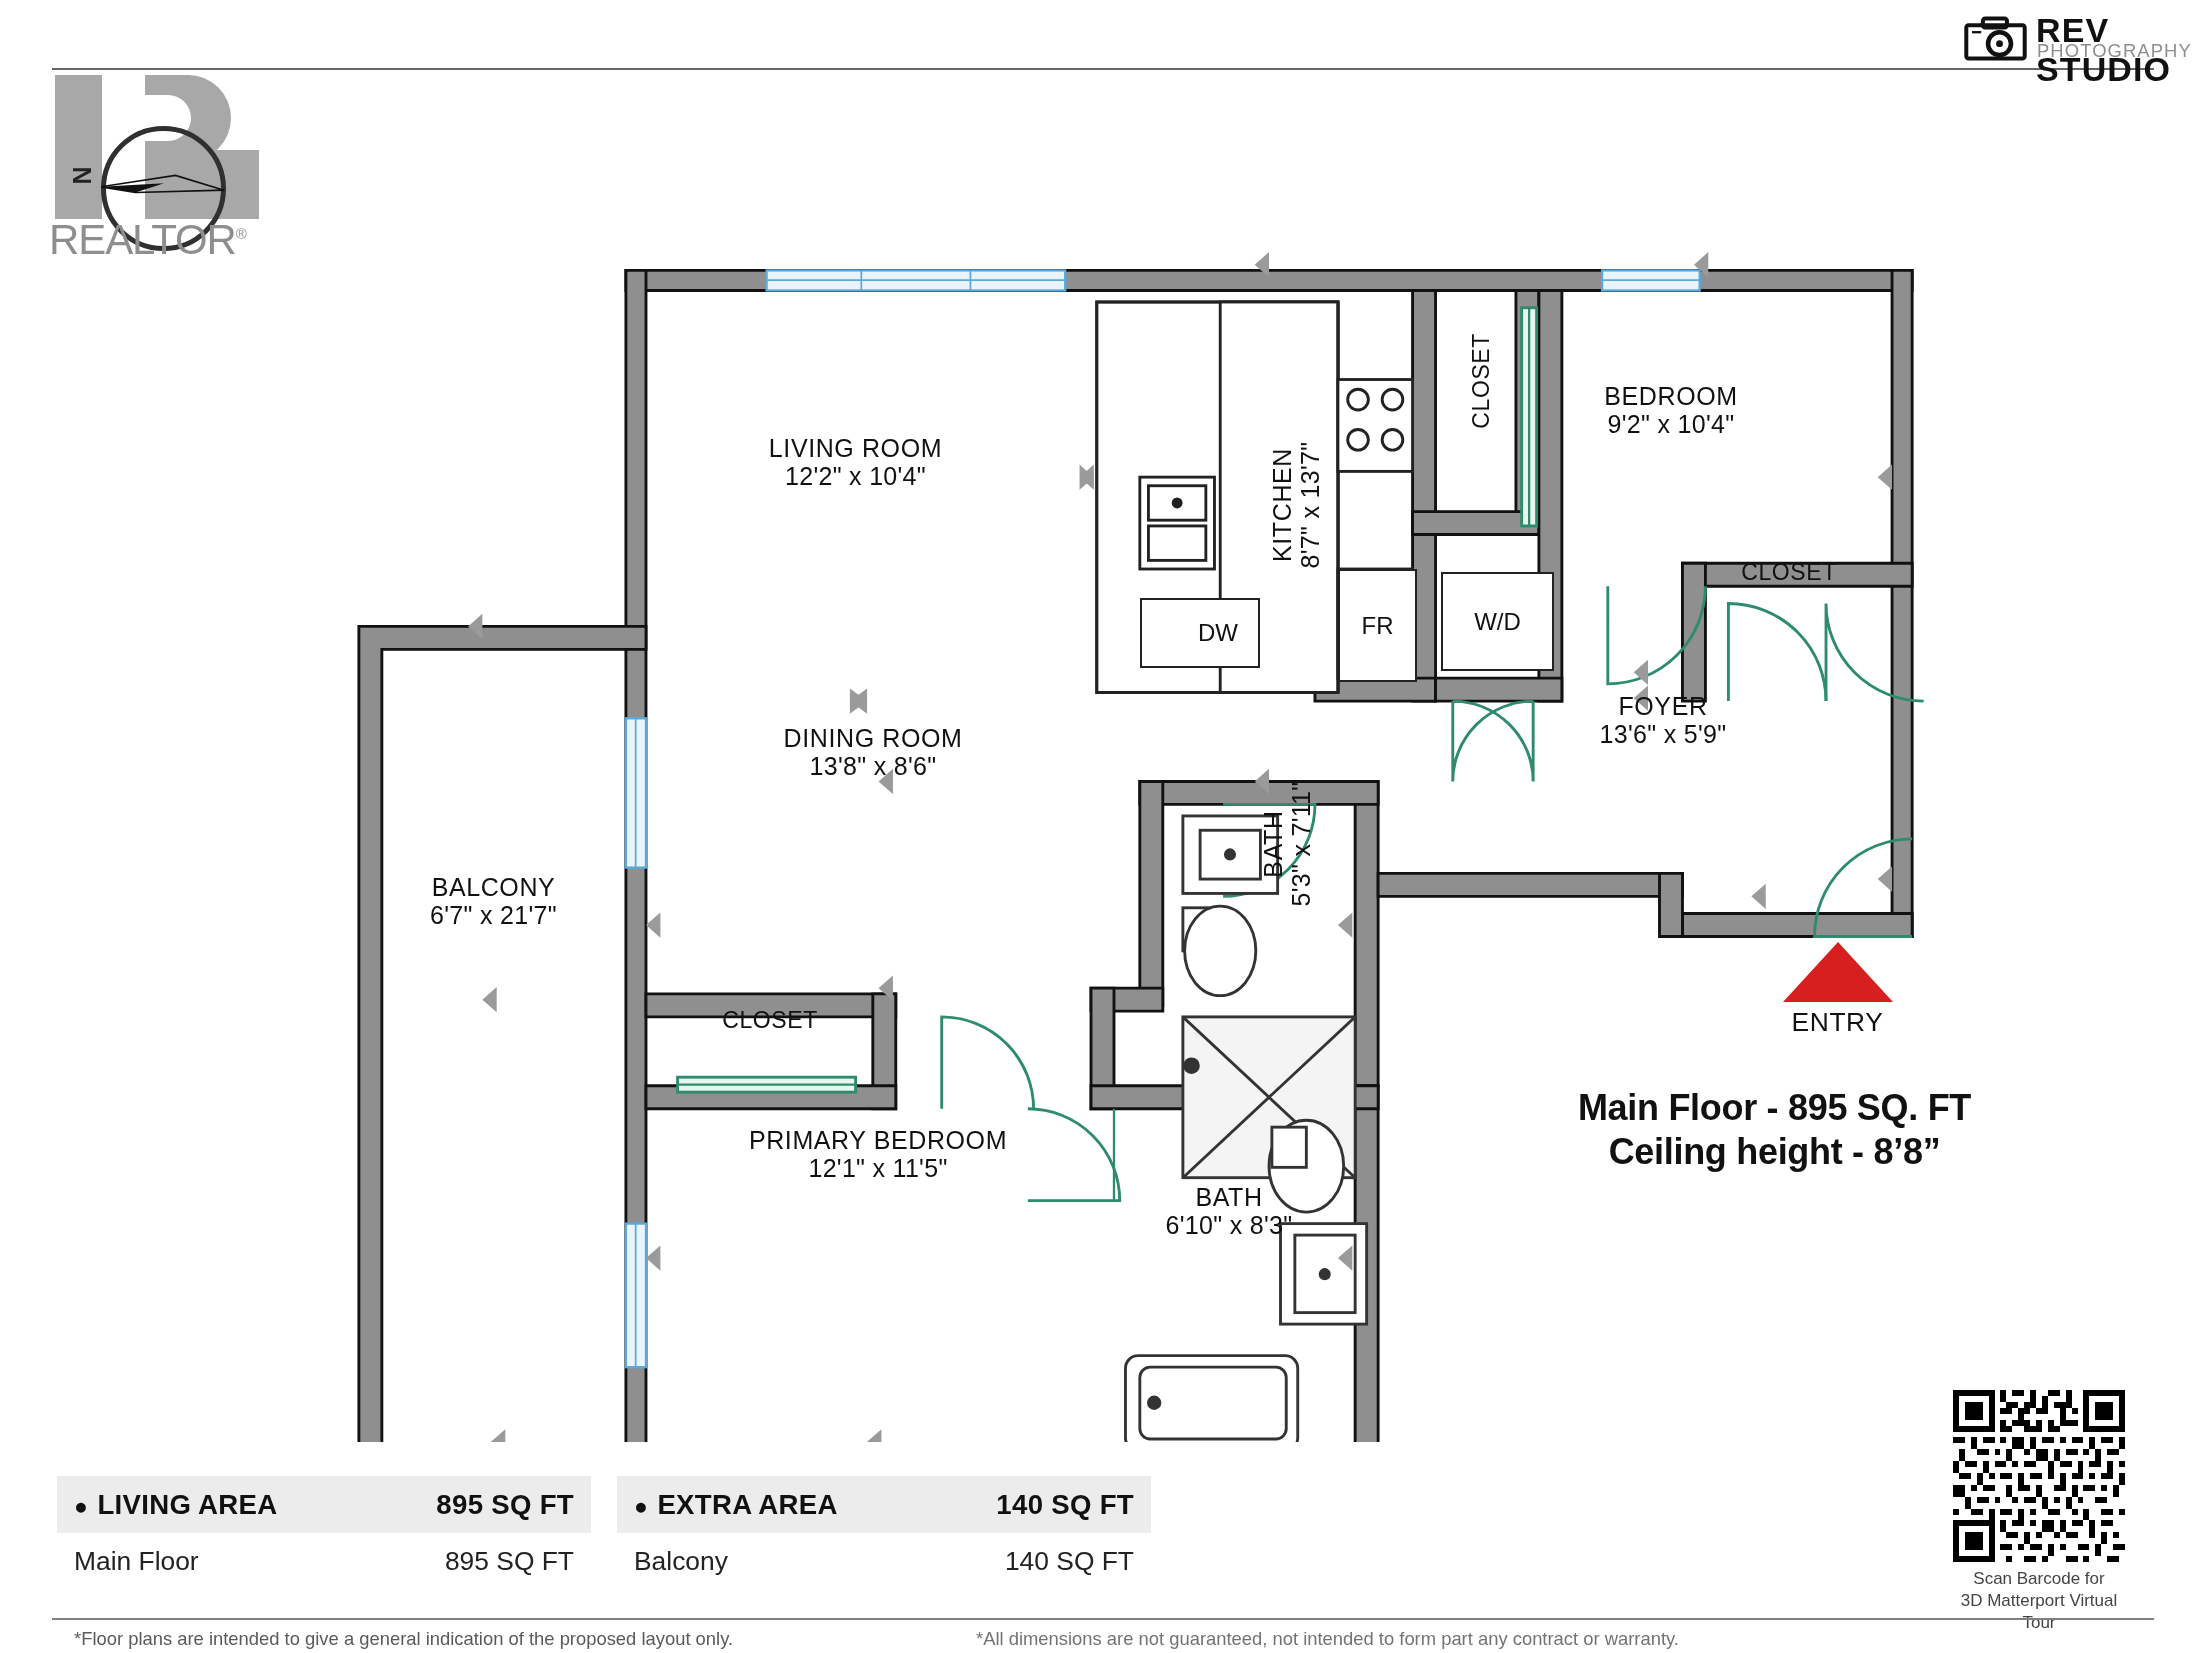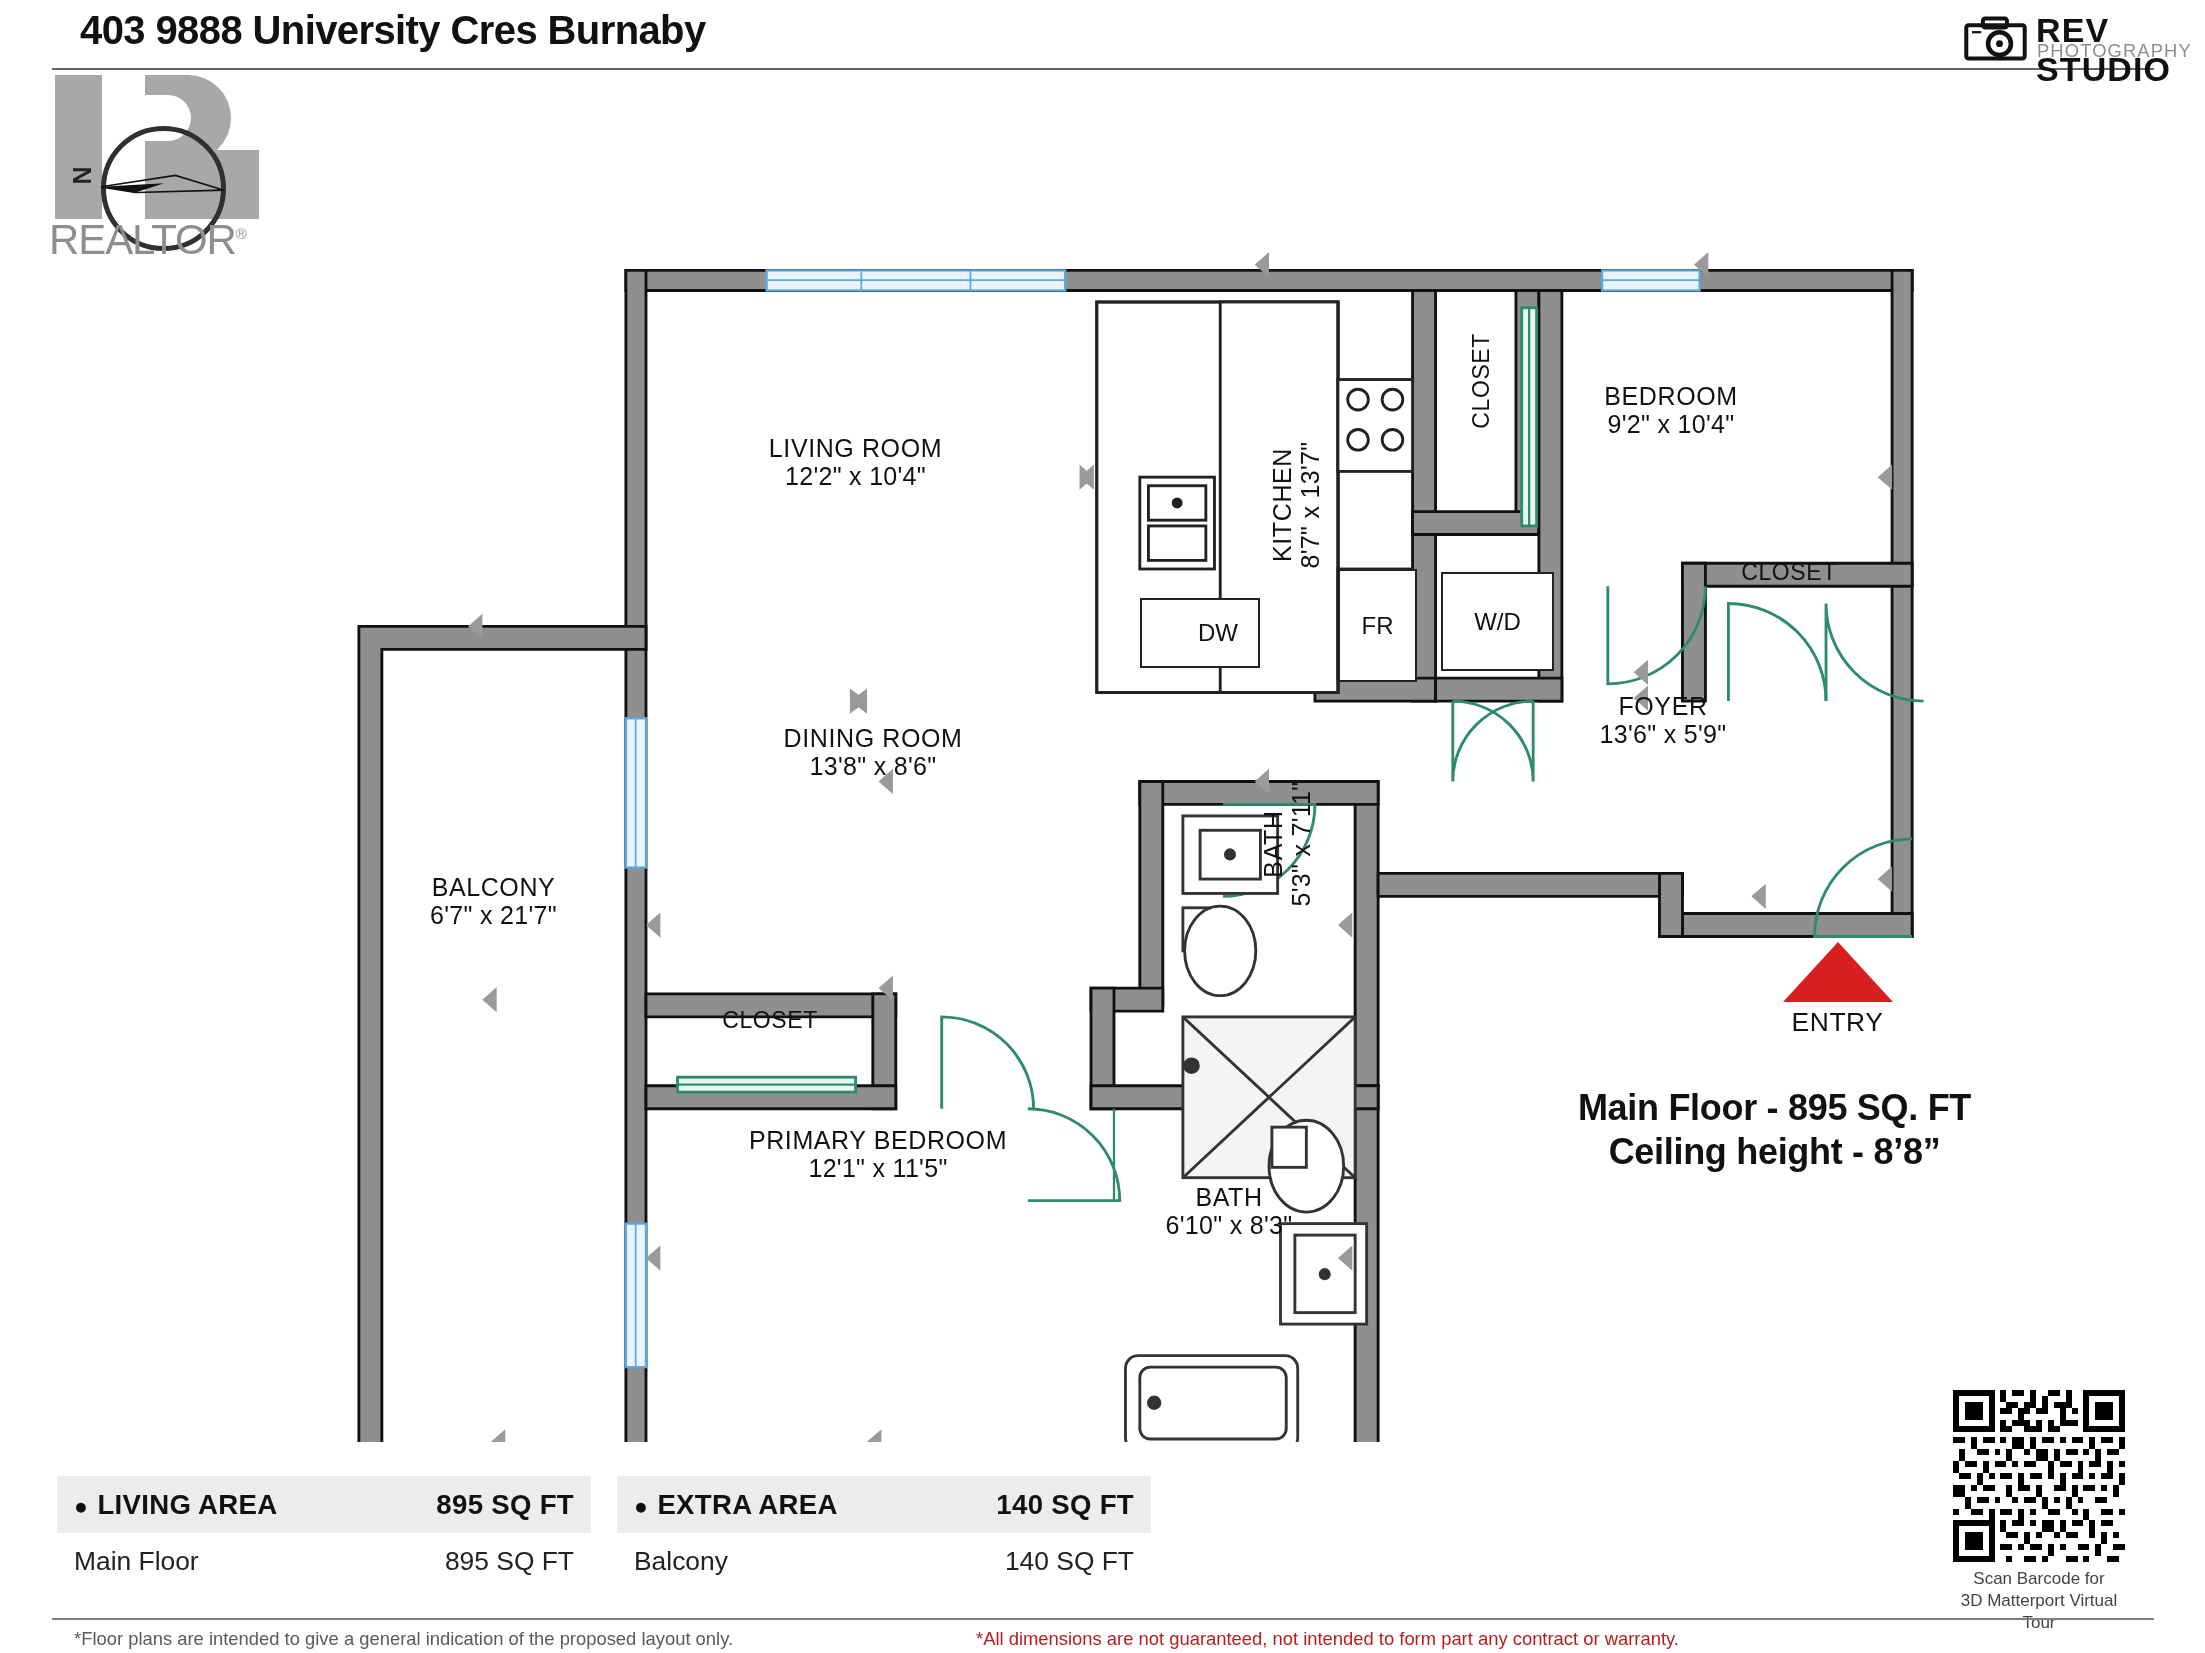--- a/index.html
+++ b/index.html
@@ -72,28 +72,27 @@
             background:#ececec;padding:12.6px 17px;font-size:27.6px;font-weight:bold;
             letter-spacing:0.3px;}
   .tbl-head .bullet{font-size:23px;margin-right:9.2px;}
   .tbl-row{display:flex;justify-content:space-between;align-items:flex-end;
            padding:12.6px 17px;font-size:26.4px;color:#222;}
   #tbl-living{left:57px;top:0;}
   #tbl-extra{left:617px;top:0;}
 
   #foot-rule{position:absolute;left:52px;top:1618px;width:2102px;height:2.3px;background:#808080;}
   #foot-left{position:absolute;left:74px;top:1628px;font-size:18.4px;color:#5a5a5a;}
-  #foot-right{position:absolute;left:976px;top:1628px;font-size:18.4px;color:#b91c1c;}
+  #foot-right{position:absolute;left:976px;top:1628px;font-size:18.4px;color:#737373;}
   #revsite{position:absolute;right:23px;top:1700px;font-size:19.5px;color:#9a9a9a;letter-spacing:0.6px;}
 </style>
 </head>
 <body>
 
 <div id="header">
-  <div id="title">403 9888 University Cres Burnaby</div>
   <div id="header-rule"></div>
   <div id="revstudio">
     <svg id="rev-cam" viewBox="0 0 110 78">
       <rect x="4" y="16" width="102" height="58" rx="4" fill="none" stroke="#111" stroke-width="7"></rect>
       <rect x="33" y="4" width="42" height="16" rx="4" fill="none" stroke="#111" stroke-width="7"></rect>
       <circle cx="62" cy="48" r="20" fill="none" stroke="#111" stroke-width="8"></circle>
       <circle cx="62" cy="48" r="6" fill="#111"></circle>
       <rect x="14" y="26" width="16" height="4" fill="#111"></rect>
     </svg>
     <div id="rev-name">REV STUDIO</div>

